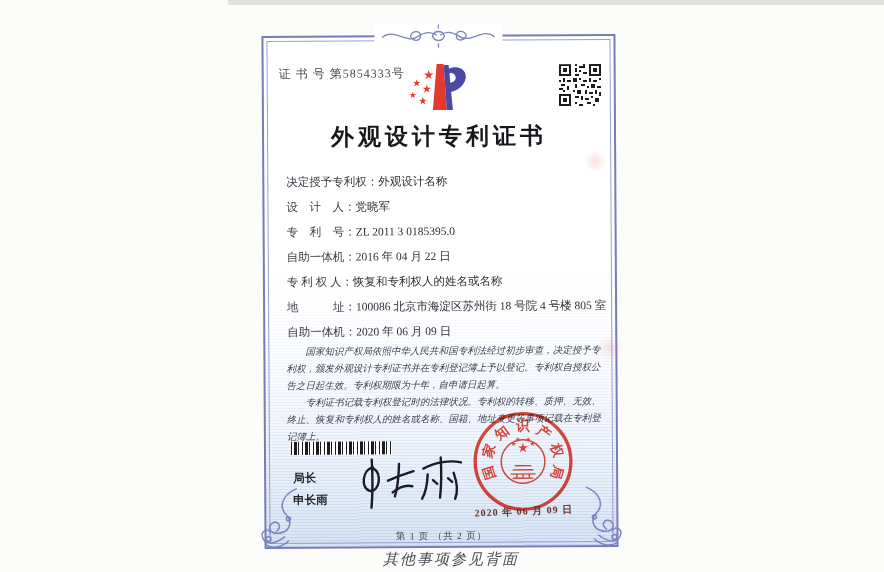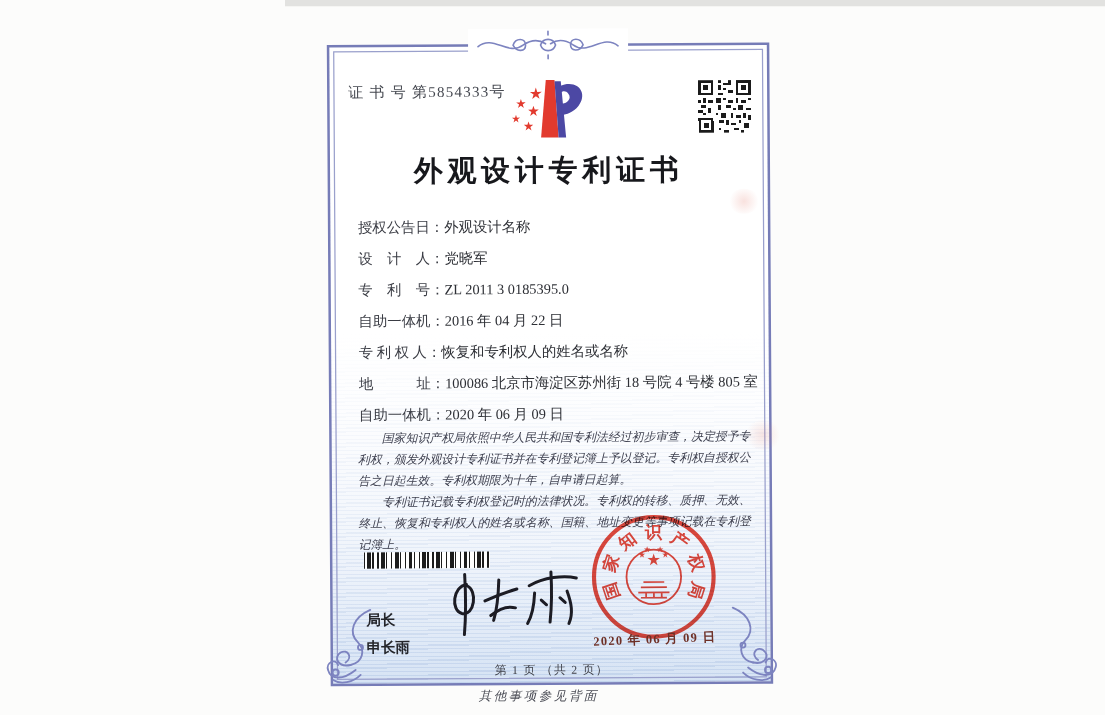--- a/index.html
+++ b/index.html
@@ -56,38 +56,38 @@
   }
   .paras p{margin:0;text-indent:2em;}
   .barcode{
     position:absolute;left:25px;top:404px;width:101px;height:13px;
     background:repeating-linear-gradient(90deg,
       #1c1c1c 0px,#1c1c1c 1px,#ffffff 1px,#ffffff 3px,
       #1c1c1c 3px,#1c1c1c 6px,#ffffff 6px,#ffffff 7px,
       #1c1c1c 7px,#1c1c1c 8px,#ffffff 8px,#ffffff 11px);
   }
   .director{
-    position:absolute;left:27px;top:448px;
-    font-family:Liberation Serif, serif;
+    position:absolute;left:27px;top:430px;
+    font-family:Liberation Mono, monospace;
     font-weight:600;font-size:11.5px;color:#25262b;line-height:22px;
   }
   .signature{position:absolute;left:88px;top:416px;}
   .seal{position:absolute;left:205px;top:373px;opacity:.92;mix-blend-mode:multiply;}
   .seal-date{
     position:absolute;left:195px;top:468px;width:125px;text-align:center;
     font-size:10px;font-weight:bold;color:#6e3026;letter-spacing:1px;
     transform:rotate(-2deg);
   }
   .page-footer{
     position:absolute;left:0;right:0;top:493px;text-align:center;
     font-size:9.5px;color:#3c3e46;letter-spacing:1px;
   }
   .back-note{
     position:absolute;left:383px;top:550px;
-    font-size:10px;font-style:italic;color:#4a4c55;letter-spacing:2px;
+    font-size:15px;font-style:italic;color:#4a4c55;letter-spacing:2px;
   }
 </style>
 </head>
 <body>
 
 <div class="scan-edge-top"></div>
 
 <div class="cert">
   <div class="cert-inner-line"></div>
 
@@ -206,21 +206,21 @@
           <rect x="28" y="38" width="4" height="2"></rect>
         <rect x="34" y="40" width="2" height="2"></rect>
       </g>
     </svg>
   </div>
 
   <div class="title">外观设计专利证书</div>
 
   <div class="fields">
     <div class="frow">
-      <span class="lbl">授权公告日：</span><span class="val">外观设计名称</span>
+      <span class="lbl">决定授予专利权：</span><span class="val">外观设计名称</span>
     </div>
     <div class="frow">
       <span class="lbl">设　计　人：</span><span class="val">党晓军</span>
     </div>
     <div class="frow">
       <span class="lbl">专　利　号：</span><span class="val">ZL 2011 3 0185395.0</span>
     </div>
     <div class="frow">
       <span class="lbl">自助一体机：</span><span class="val">2016 年 04 月 22 日</span>
     </div>

